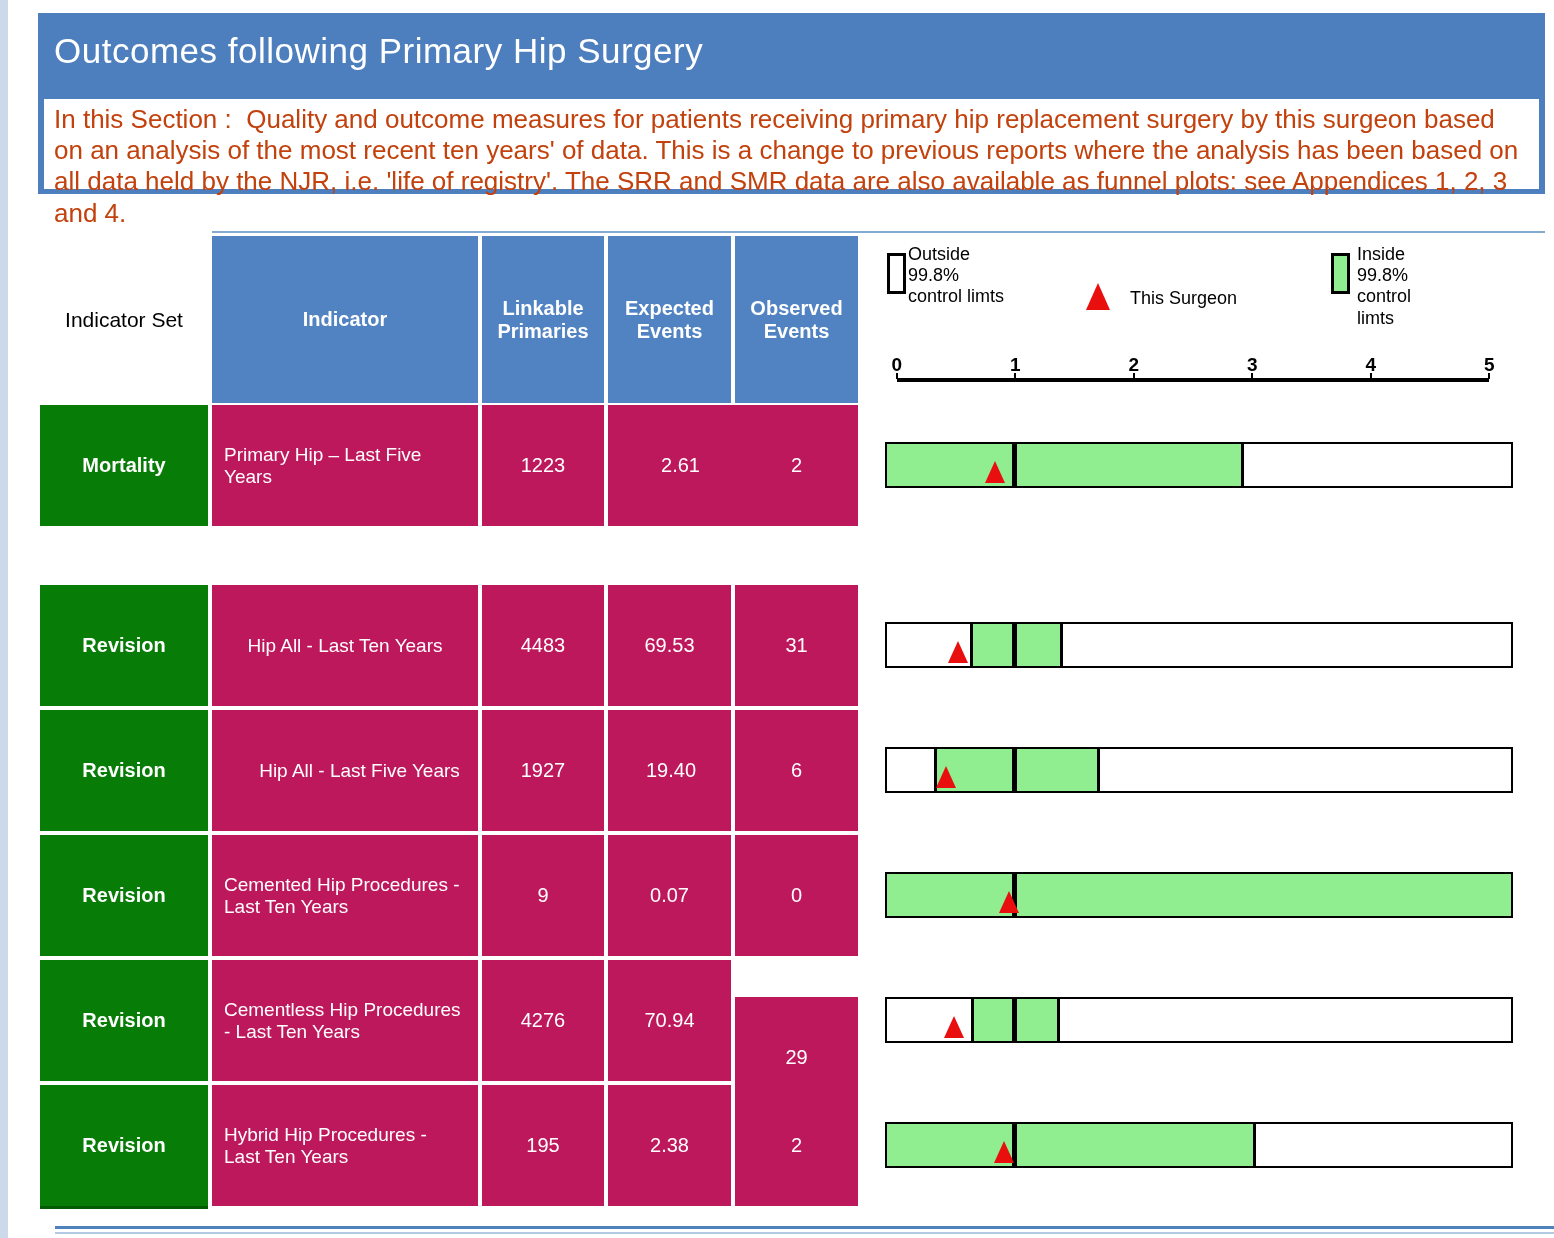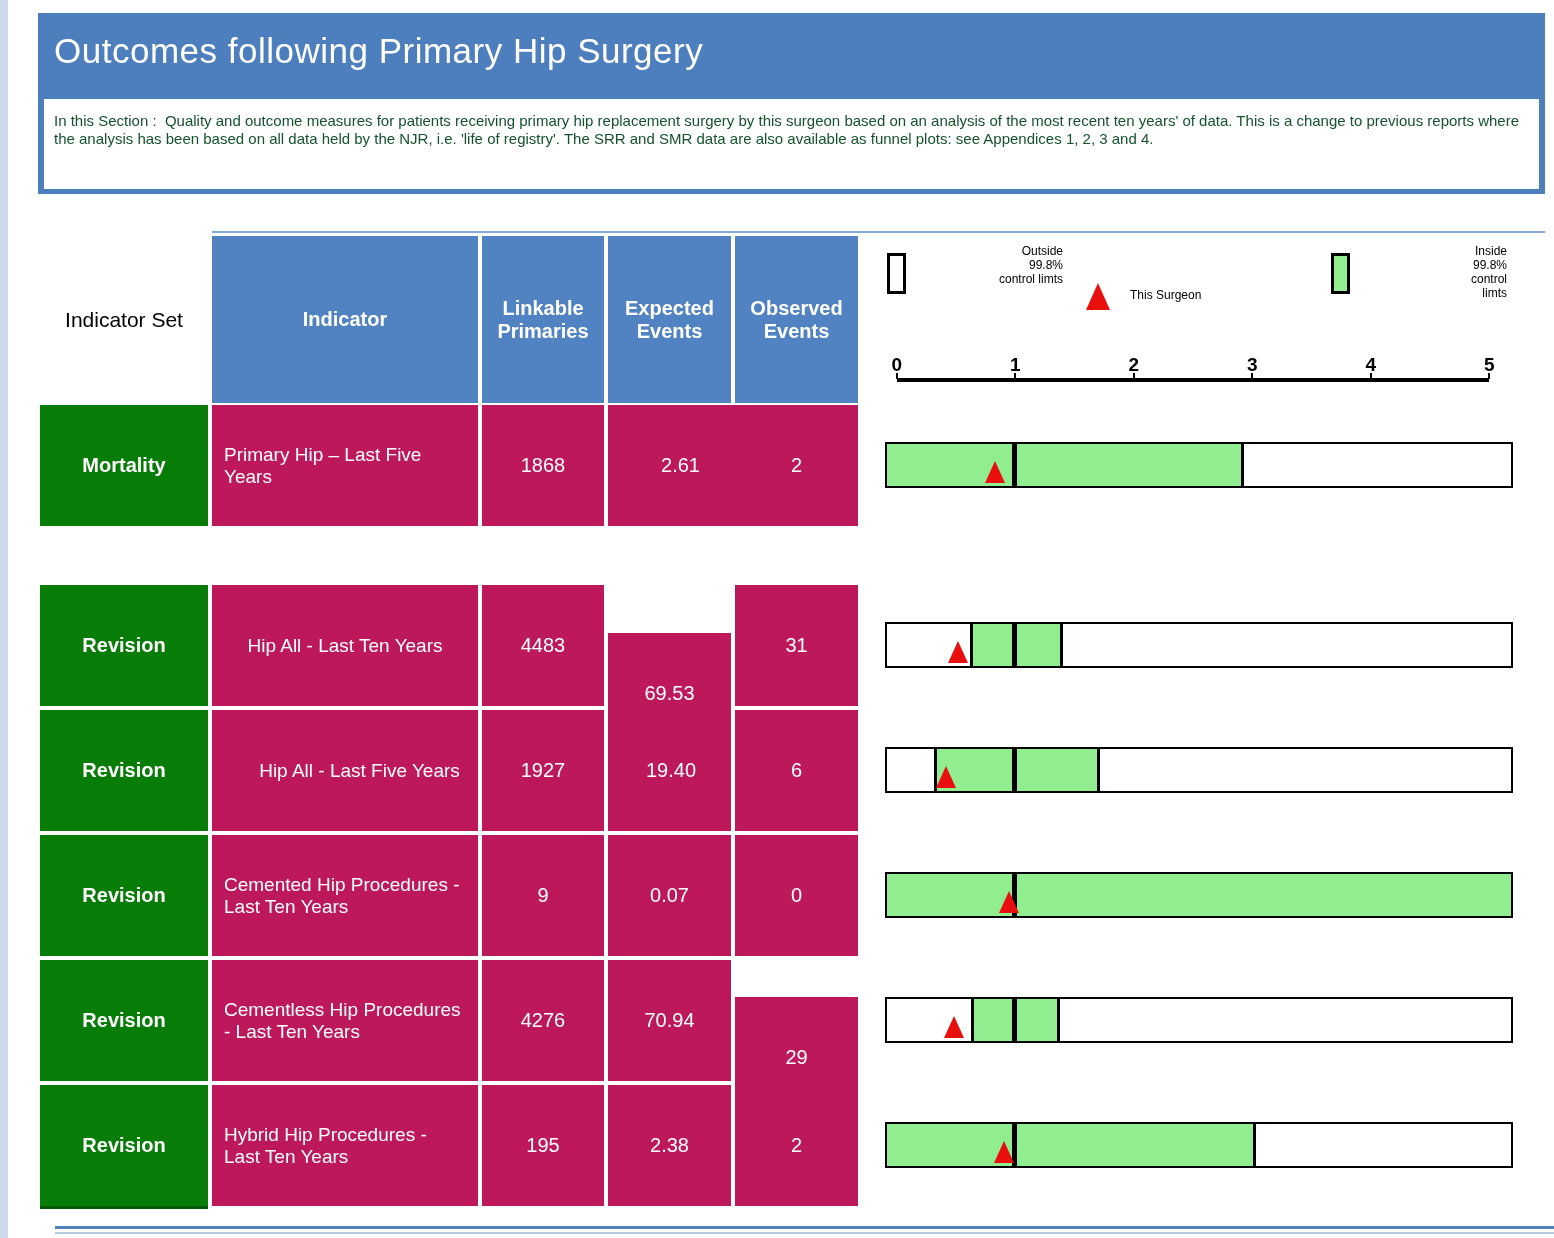--- a/index.html
+++ b/index.html
@@ -5,38 +5,38 @@
   html,body{margin:0;padding:0;background:#fff;}
   .page{
     position:relative;width:1554px;height:1238px;background:#fff;
     font-family:"Liberation Sans","DejaVu Sans",sans-serif;overflow:hidden;
   }
   .abs{position:absolute;}
   .left-strip{left:0;top:0;width:8px;height:1238px;background:#ccd9ea;}
   .header-bar{left:38px;top:13px;width:1507px;height:181px;background:#4d7ebd;}
   .page-title{position:absolute;left:16px;top:18px;color:#fff;font-size:35px;letter-spacing:.5px;}
   .desc-box{position:absolute;left:6px;right:6px;top:86px;bottom:5px;background:#fff;
-    color:#14532d;font-size:15px;line-height:1.2;padding:13px 10px;box-sizing:border-box;
+    color:#c2410c;font-size:26px;line-height:1.2;padding:5px 10px;box-sizing:border-box;
     white-space:pre-wrap;}
   .top-rule{left:212px;top:231px;width:1333px;height:2px;background:#85aad2;}
   .hcell{background:#5183c3;color:#fff;font-weight:bold;font-size:20px;
     display:flex;align-items:center;justify-content:center;text-align:center;box-sizing:border-box;padding:0 8px;}
   .corner{background:#fff;color:#000;font-weight:normal;font-size:21px;
     display:flex;align-items:center;justify-content:center;text-align:center;}
   .gcell{background:#077d07;color:#fff;font-weight:bold;font-size:20px;
     display:flex;align-items:center;justify-content:center;text-align:center;}
   .bcell{background:#be185d;color:#fff;font-weight:normal;font-size:19px;
     display:flex;align-items:center;justify-content:center;text-align:left;box-sizing:border-box;padding:0 12px;}
   .num{font-size:20px;}
   .chart{background:#fff;border:2px solid #000;box-sizing:border-box;}
   .seg{position:absolute;top:0;bottom:0;}
   .divider{position:absolute;top:0;bottom:0;background:#000;}
   .marker{position:absolute;bottom:3px;width:0;height:0;transform:translateX(-50%);
     border-left:10px solid transparent;border-right:10px solid transparent;}
-  .legend-label{color:#000;font-size:12px;line-height:1.18;text-align:right;white-space:pre-line;}
+  .legend-label{color:#000;font-size:18px;line-height:1.18;text-align:left;white-space:pre-line;}
   .swatch{box-sizing:border-box;width:19px;height:41px;border:3px solid #000;}
   .axis-label{position:absolute;transform:translateX(-50%);font-size:19px;font-weight:bold;color:#000;}
   .axis-tick{position:absolute;transform:translateX(-50%);width:2px;height:6px;background:#000;}
   .rule{background:#4f81bd;}
 </style>
 </head>
 <body>
 
 <div class="page">
   <div class="abs left-strip"></div>
@@ -78,38 +78,38 @@
       <div class="axis-tick" style="left: 58.4906%; top: 21px;"></div>
       <div class="axis-label" style="left: 77.3585%; top: 2px;">4</div>
       <div class="axis-tick" style="left: 77.3585%; top: 21px;"></div>
       <div class="axis-label" style="left: 96.2264%; top: 2px;">5</div>
       <div class="axis-tick" style="left: 96.2264%; top: 21px;"></div>
     </div>
 
   <div>
     <div class="abs gcell" style="left:40px;top:405px;width:168px;height:121px;">Mortality</div>
     <div class="abs bcell" style="left:212px;top:405px;width:266px;height:121px;">Primary Hip – Last Five Years</div>
-    <div class="abs bcell num" style="left:482px;top:405px;width:122px;height:121px;">1868</div>
+    <div class="abs bcell num" style="left:482px;top:405px;width:122px;height:121px;">1223</div>
     <div class="abs bcell num" style="left:608px;top:405px;width:145px;height:121px;">2.61</div>
     <div class="abs bcell num" style="left:735px;top:405px;width:123px;height:121px;">2</div>
     <div class="abs chart" style="left:885px;top:442px;width:628px;height:46px;">
         <div class="seg" style="left: 0%; width: 20.3774%; background: rgb(144, 238, 144);"></div>
         <div class="seg" style="left: 20.3774%; width: 36.6038%; background: rgb(144, 238, 144);"></div>
         <div class="seg" style="left: 56.9811%; width: 43.0189%; background: rgb(255, 255, 255);"></div>
         <div class="divider" style="width: 5px; left: calc(20.3774% - 2.5px);"></div>
         <div class="divider" style="width: 3px; left: calc(56.9811% - 1.5px);"></div>
         <div class="marker" style="left: 17.3585%; border-bottom: 22px solid rgb(233, 15, 15);"><span></span></div>
       </div>
   </div>
 
   <div>
     <div class="abs gcell" style="left:40px;top:585px;width:168px;height:121px;">Revision</div>
     <div class="abs bcell" style="left:212px;top:585px;width:266px;height:121px;">Hip All - Last Ten Years</div>
     <div class="abs bcell num" style="left:482px;top:585px;width:122px;height:121px;">4483</div>
-    <div class="abs bcell num" style="left:608px;top:585px;width:123px;height:121px;margin-top:48px;">69.53</div>
+    <div class="abs bcell num" style="left:608px;top:585px;width:123px;height:121px;">69.53</div>
     <div class="abs bcell num" style="left:735px;top:585px;width:123px;height:121px;">31</div>
     <div class="abs chart" style="left:885px;top:622px;width:628px;height:46px;">
         <div class="seg" style="left: 0%; width: 13.5849%; background: rgb(255, 255, 255);"></div>
         <div class="seg" style="left: 13.5849%; width: 6.79245%; background: rgb(144, 238, 144);"></div>
         <div class="seg" style="left: 20.3774%; width: 7.54717%; background: rgb(144, 238, 144);"></div>
         <div class="seg" style="left: 27.9245%; width: 72.0755%; background: rgb(255, 255, 255);"></div>
         <div class="divider" style="width: 3px; left: calc(13.5849% - 1.5px);"></div>
         <div class="divider" style="width: 5px; left: calc(20.3774% - 2.5px);"></div>
         <div class="divider" style="width: 3px; left: calc(27.9245% - 1.5px);"></div>
         <div class="marker" style="left: 11.3208%; border-bottom: 22px solid rgb(233, 15, 15);"><span></span></div>

